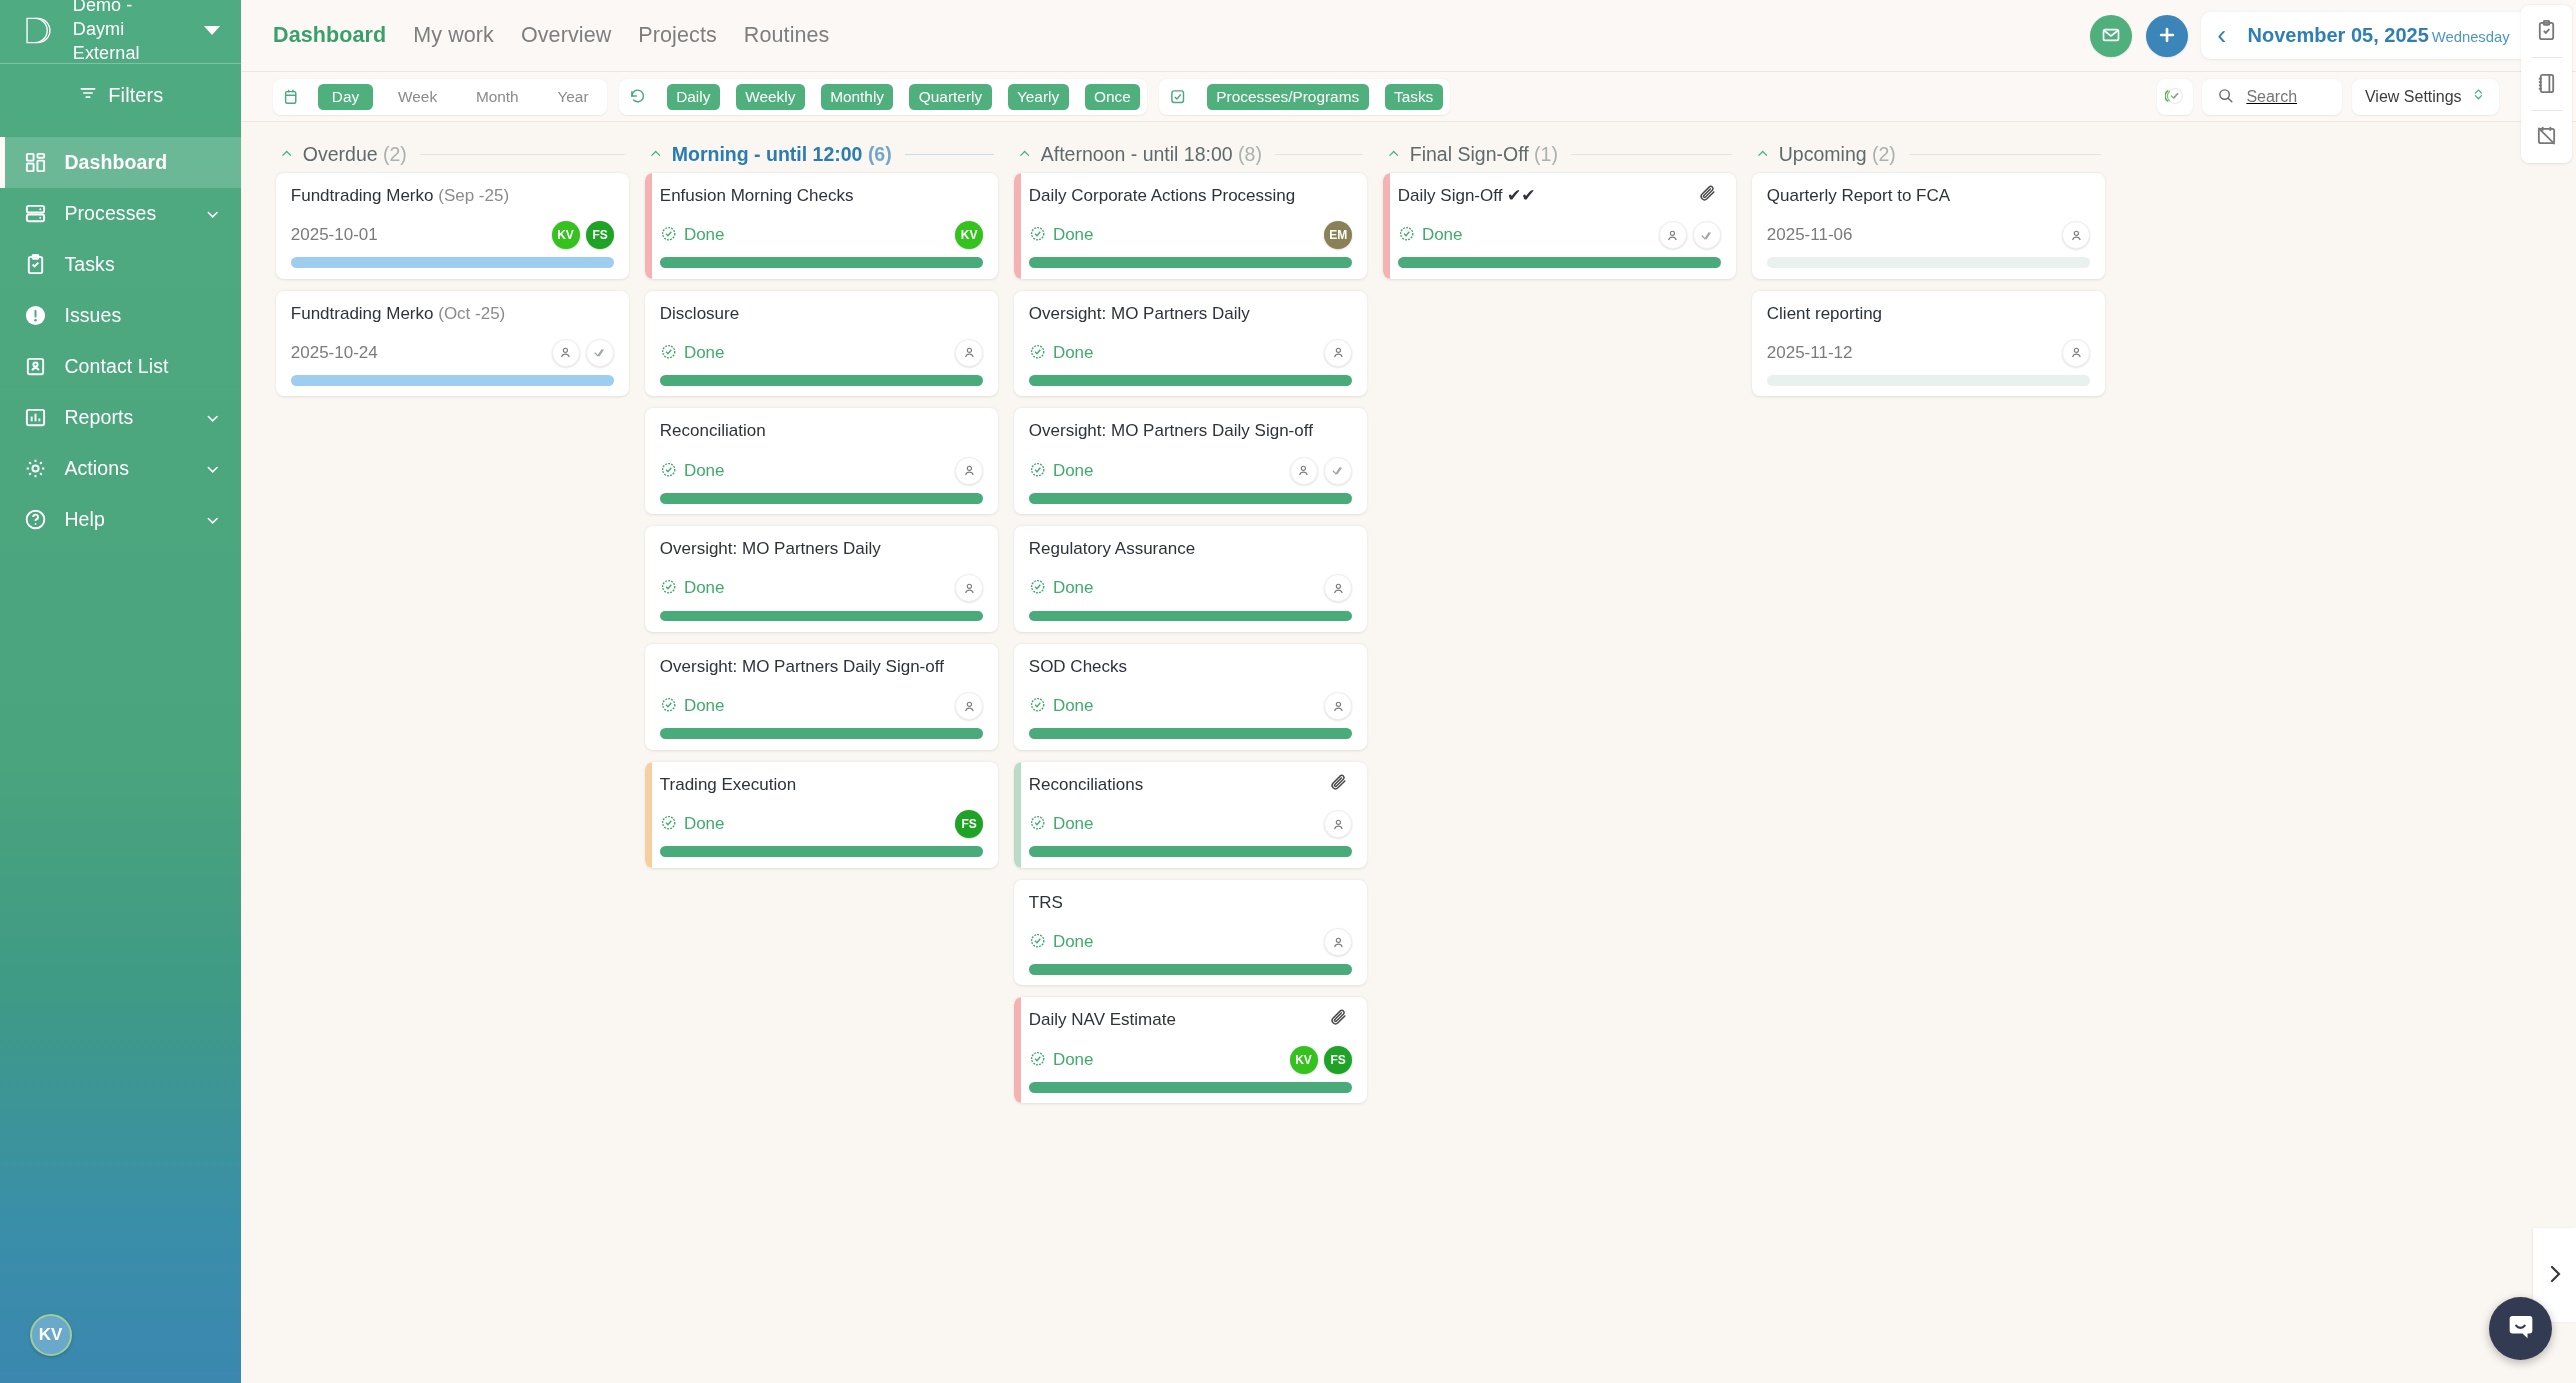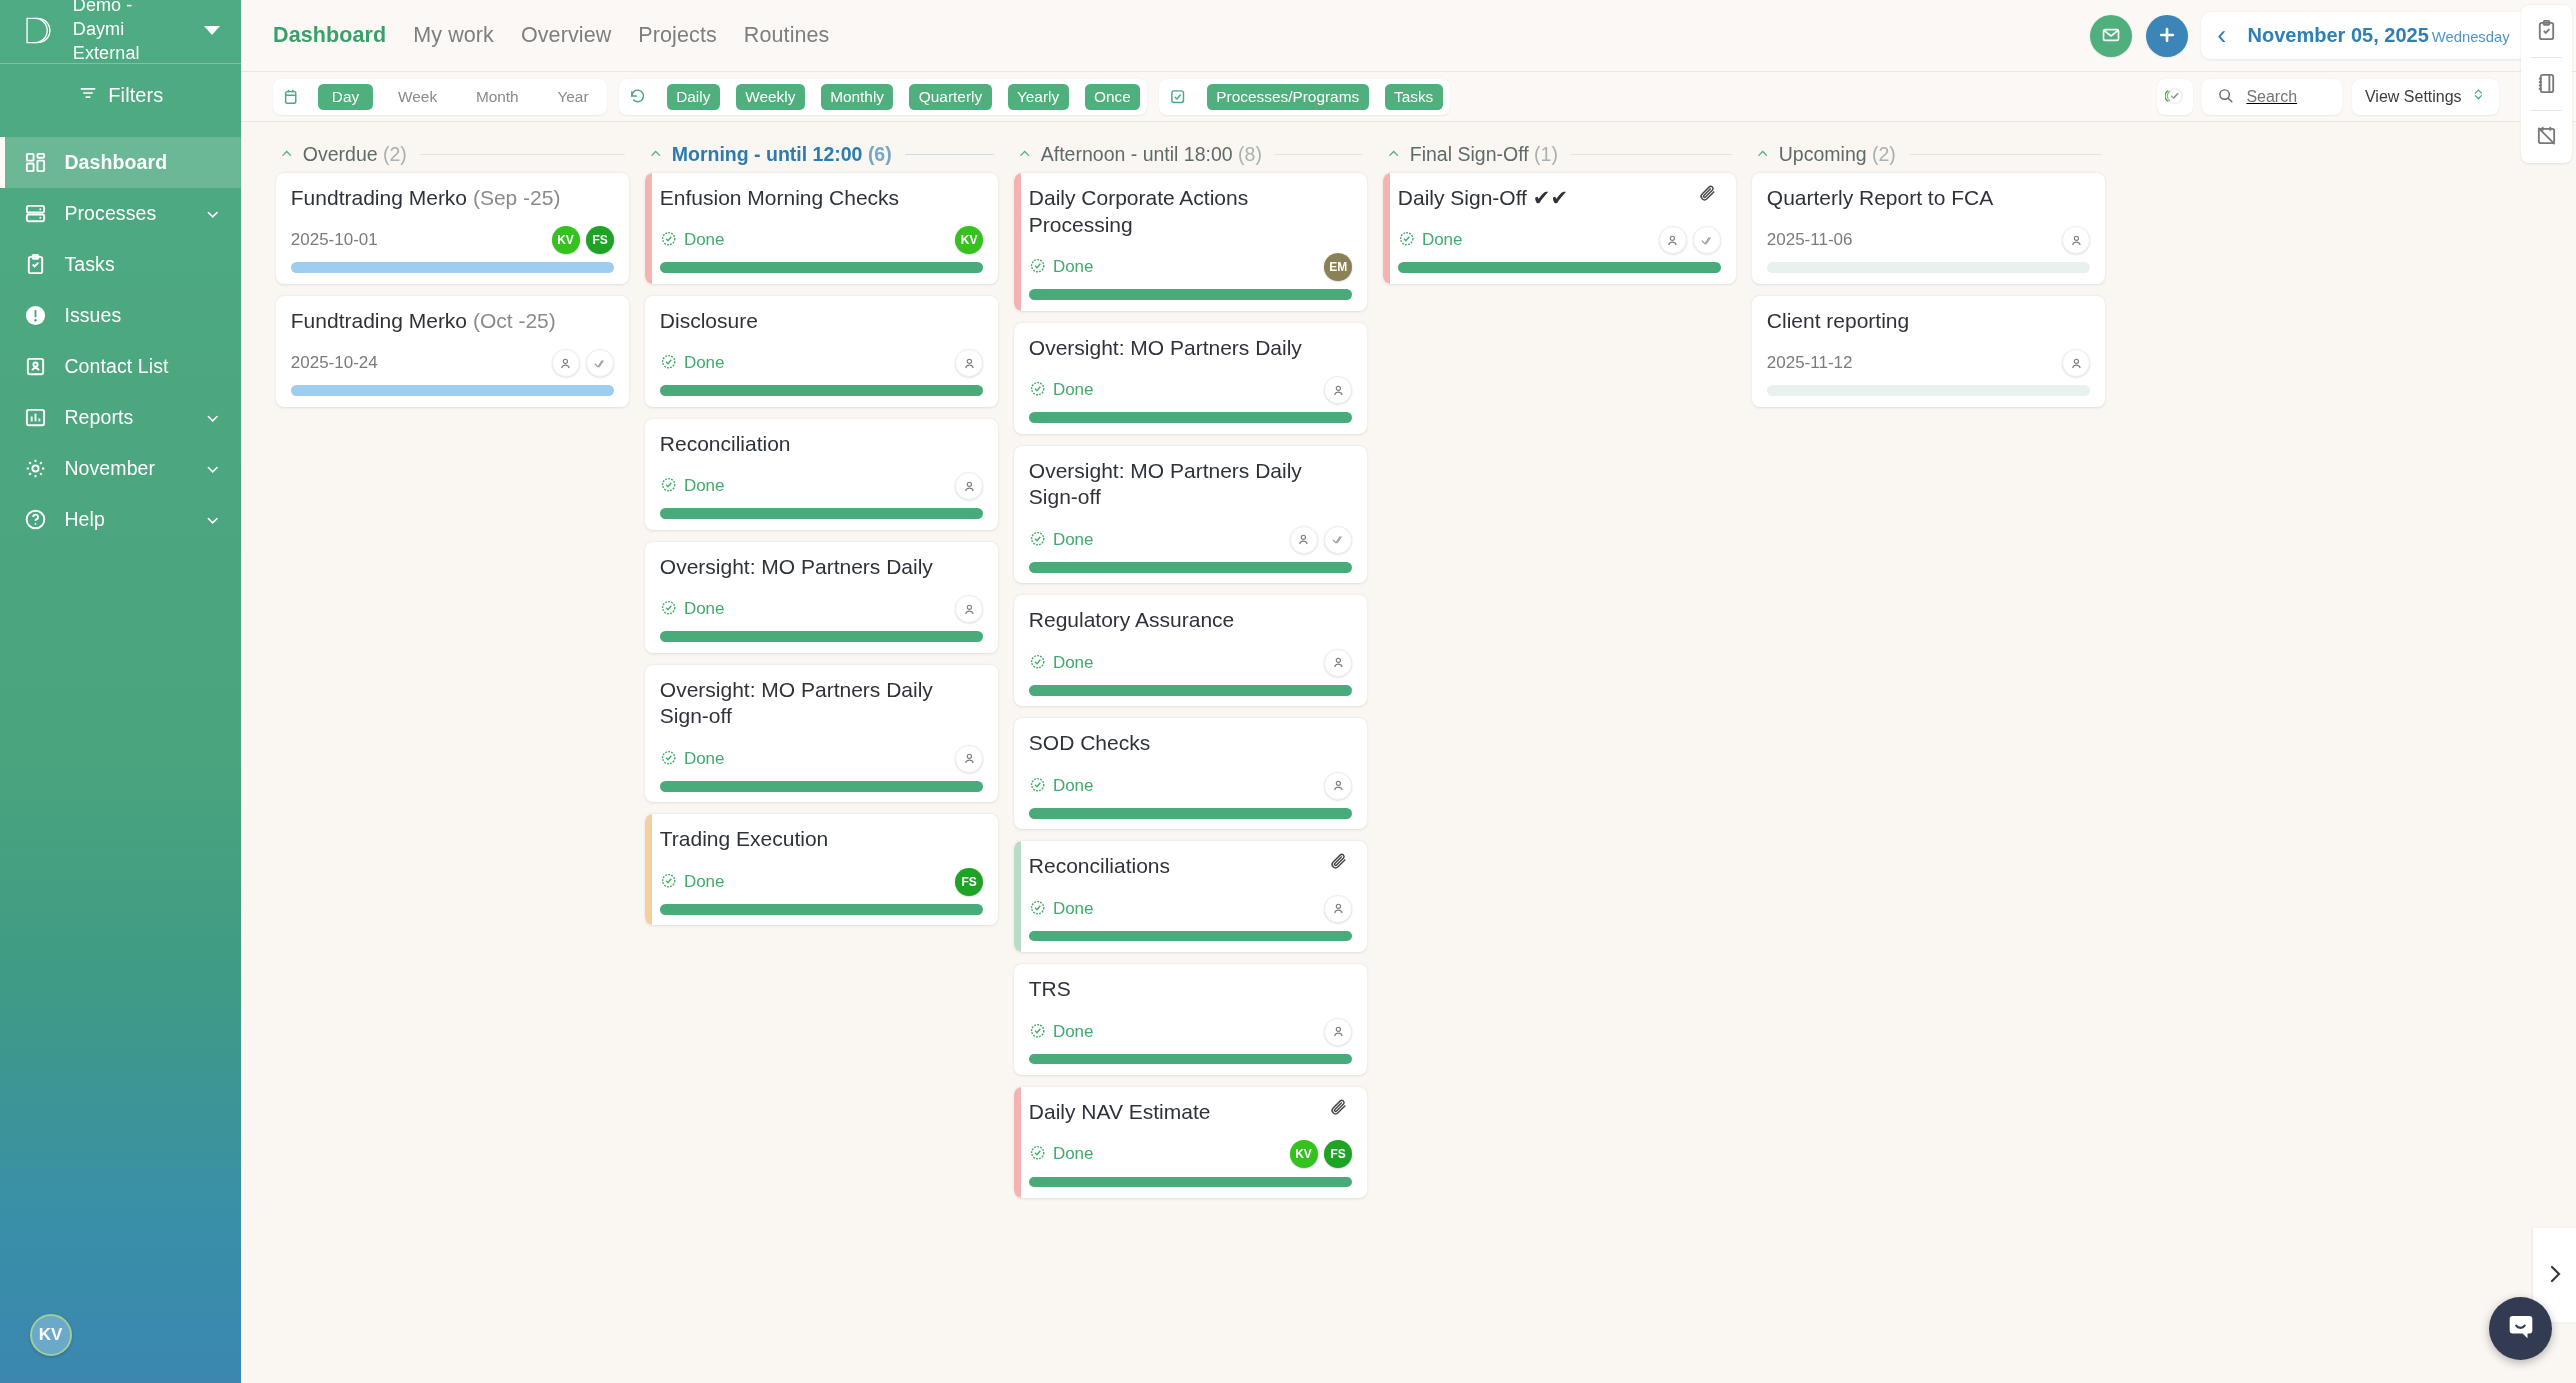--- a/index.html
+++ b/index.html
@@ -133,21 +133,21 @@
     background: #fff; border-radius: 8px; margin-bottom: 12px;
     padding: 12px 14.8px 10.7px 14.8px; position: relative;
     box-shadow: 0 0.7px 2.7px rgba(0,0,0,.10); overflow: hidden;
     min-height: 83px;
   }
   .card.bl::before { content:""; position:absolute; left:0; top:0; bottom:0; width: 6.7px; border-radius: 8px 0 0 8px; }
   .card.bl-pink::before { background: #f5b2b2; }
   .card.bl-orange::before { background: #f5cfa0; }
   .card.bl-green::before { background: #b8dcc5; }
   .card-top { display: flex; align-items: flex-start; }
-  .card-title { font-size: 21px; color: #2e333b; line-height: 1.28; padding-right: 8px; flex: 1; }
+  .card-title { font-size: 17px; color: #2e333b; line-height: 1.28; padding-right: 8px; flex: 1; }
   .card-title .dim { color: #8b8b8b; }
   .clip { width: 23px; height: 23px; flex: 0 0 23px; margin-top: -1.3px; }
   .card-row { display: flex; align-items: center; min-height: 31px; margin-top: 13px; }
   .status { display: flex; gap: 6.7px; font-size: 17px; color: #41ab6d; }
   .subdate { font-size: 17px; color: #7b7b7b; }
   .avs { margin-left: auto; display: flex; align-items: center; gap: 6.7px; }
   .av { width: 28px; height: 28px; border-radius: 50%; display: flex; align-items: center; justify-content: center;
         font-size: 12px; font-weight: 700; color: #fff; box-shadow: 0 0.7px 2px rgba(0,0,0,.22); }
   .av-empty { background: #fff; border: 1.3px solid #efefef; box-shadow: 0 0.7px 2px rgba(0,0,0,.14); }
   .av-kv { background: #35c21f; }
@@ -280,21 +280,21 @@
         </span>
       </div>
 
       <div class="sb-item">
         <span class="sb-ico">
           <svg width="23" height="23" viewBox="0 0 24 24" fill="none" stroke="#fff" stroke-width="2">
             <circle cx="12" cy="12" r="3.2"></circle>
             <path d="M12 2.8v2.4M12 18.8v2.4M2.8 12h2.4M18.8 12h2.4M5.5 5.5l1.7 1.7M16.8 16.8l1.7 1.7M18.5 5.5l-1.7 1.7M7.2 16.8l-1.7 1.7"></path>
           </svg>
         </span>
-        <span class="lbl">November</span>
+        <span class="lbl">Actions</span>
         <span class="sb-chev">
           <svg width="17.4" height="17.4" viewBox="0 0 24 24" fill="none" stroke="#fff" stroke-width="2.2" stroke-linecap="round">
               <polyline points="6 9 12 15 18 9"></polyline>
             </svg>
         </span>
       </div>
 
       <div class="sb-item">
         <span class="sb-ico">
           <svg width="23" height="23" viewBox="0 0 24 24" fill="none" stroke="#fff" stroke-width="2">

